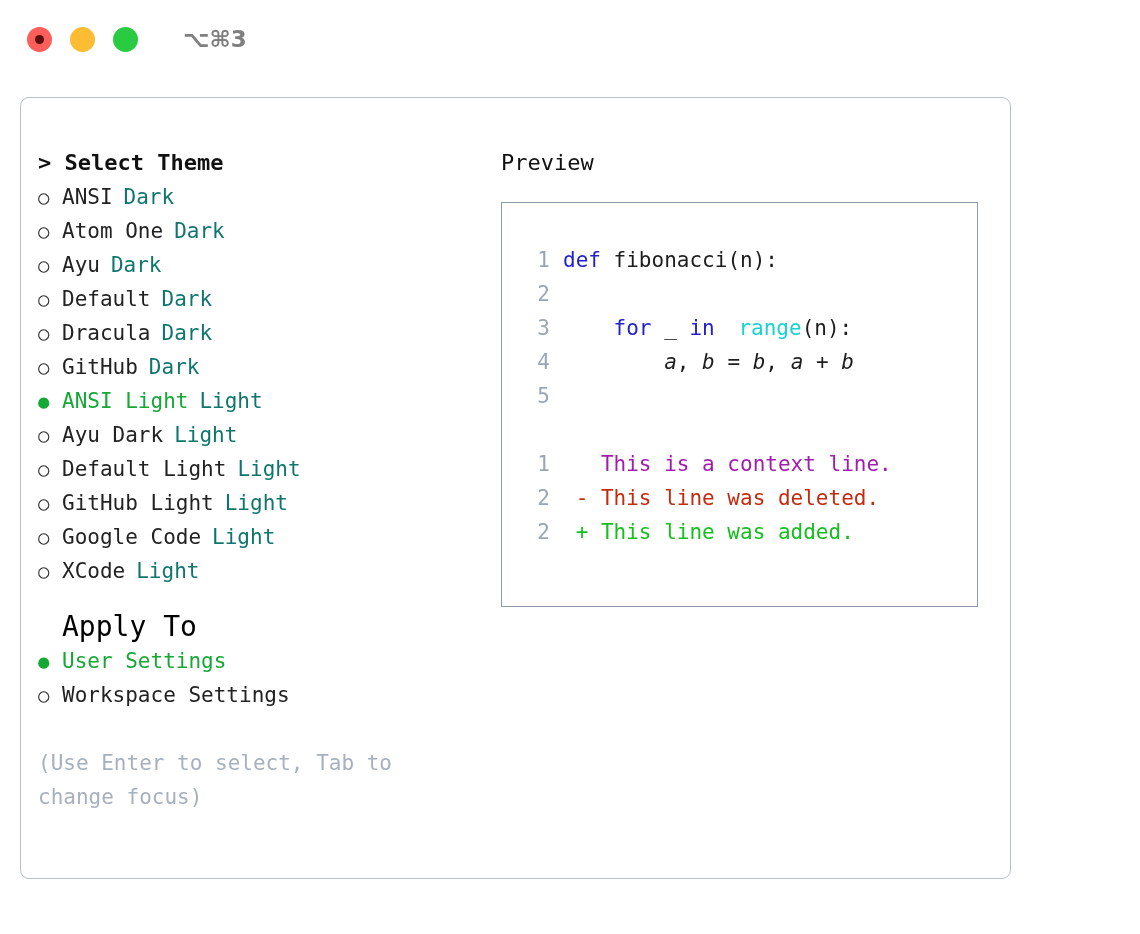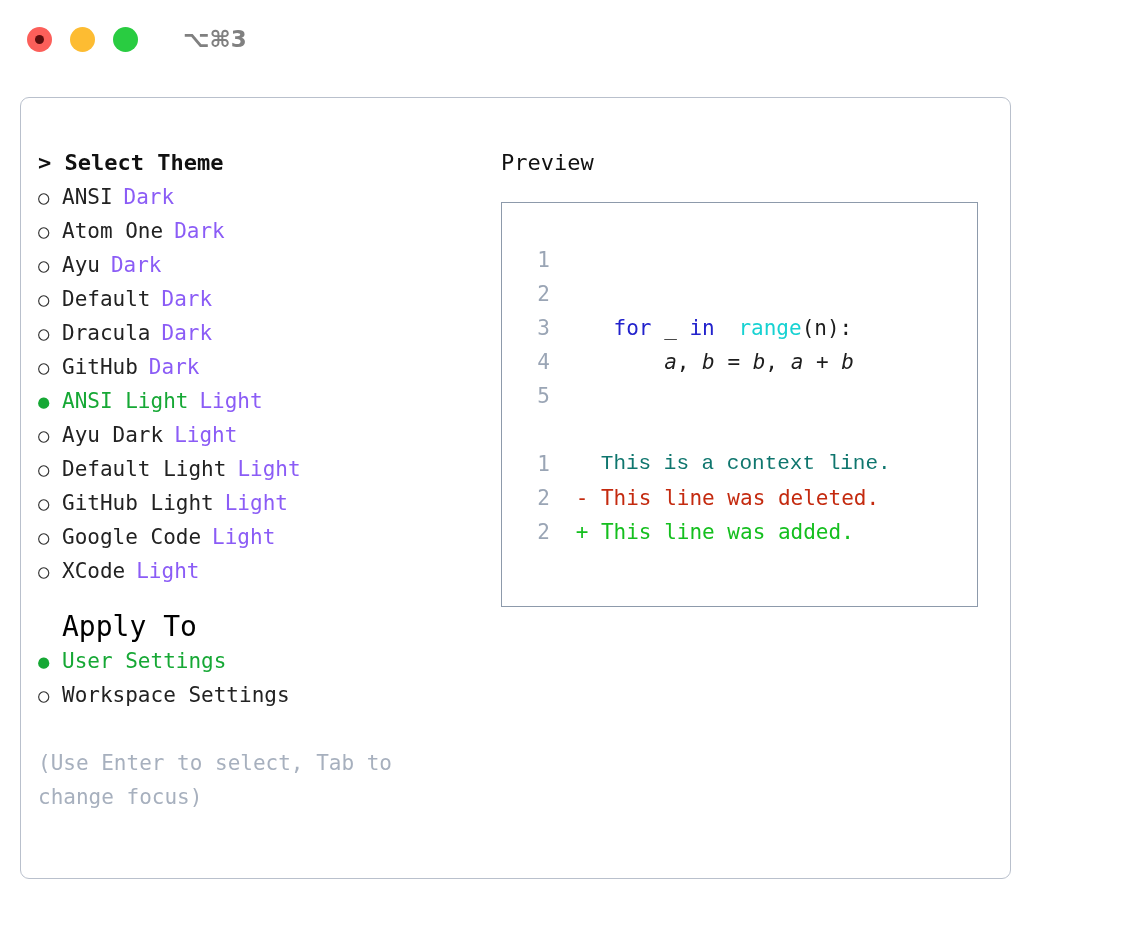--- a/index.html
+++ b/index.html
@@ -103,21 +103,21 @@
     display: inline-block;
     width: 24px;
     flex: 0 0 24px;
     color: #333333;
     font-size: 19px;
   }
   .bullet.on { color: #16a835; }
   .opt-label { color: #222222; }
   .opt-label.sel { color: #16a835; }
   .opt-tag {
-    color: #8b5cf6;
+    color: #0f766e;
     margin-left: 11px;
   }
   .plain-header {
     font-size: 28px;
     color: #000000;
     line-height: 34px;
     padding-left: 24px;
     white-space: pre;
   }
   .spacer-sm { height: 22px; }
@@ -166,21 +166,21 @@
     margin-right: 13px;
   }
   .ctext { white-space: pre; }
   .tok-kw   { color: #2222cc; }
   .tok-fn   { color: #1d1d1d; }
   .tok-bi   { color: #17d2d2; margin-left: 11px; }
   .tok-num  { color: #16b832; }
   .tok-txt  { color: #1d1d1d; }
   .tok-var  { color: #1d1d1d; font-style: italic; }
   .diff-gap { height: 34px; }
-  .diff-ctx { color: #0f766e; font-family: Liberation Mono, monospace; }
+  .diff-ctx { color: #a21caf; }
   .diff-del { color: #c42a0f; }
   .diff-add { color: #14bf1e; }
 </style>
 </head>
 <body>
 
 <div class="titlebar">
   <div class="dots">
     <div class="dot red">
         <span class="inner"></span>
@@ -221,21 +221,21 @@
 
       <div class="spacer-md"></div>
 
       <div class="hint">(Use Enter to select, Tab to change focus)</div>
     </div>
 
     <div class="right-col">
       <div class="preview-title">Preview</div>
       <div class="preview-box">
         <div id="code-block">
-            <div class="code-line"><span class="lnum">1</span></div>
+            <div class="code-line"><span class="lnum">1</span><span class="ctext"><span class="tok-kw">def </span><span class="tok-fn">fibonacci</span><span class="tok-txt">(n):</span></span></div>
             <div class="code-line"><span class="lnum">2</span></div>
             <div class="code-line"><span class="lnum">3</span><span class="ctext"><span class="tok-txt">    </span><span class="tok-kw">for</span><span class="tok-txt"> _ </span><span class="tok-kw">in</span><span class="tok-txt"> </span><span class="tok-bi">range</span><span class="tok-txt">(n):</span></span></div>
             <div class="code-line"><span class="lnum">4</span><span class="ctext"><span class="tok-txt">        </span><span class="tok-var">a</span><span class="tok-txt">, </span><span class="tok-var">b</span><span class="tok-txt"> = </span><span class="tok-var">b</span><span class="tok-txt">, </span><span class="tok-var">a</span><span class="tok-txt"> + </span><span class="tok-var">b</span></span></div>
             <div class="code-line"><span class="lnum">5</span></div>
           </div>
         <div class="diff-gap"></div>
         <div id="diff-block">
             <div class="code-line"><span class="lnum">1</span><span class="ctext diff-ctx">   This is a context line.</span></div>
             <div class="code-line"><span class="lnum">2</span><span class="ctext diff-del"> - This line was deleted.</span></div>
             <div class="code-line"><span class="lnum">2</span><span class="ctext diff-add"> + This line was added.</span></div>

